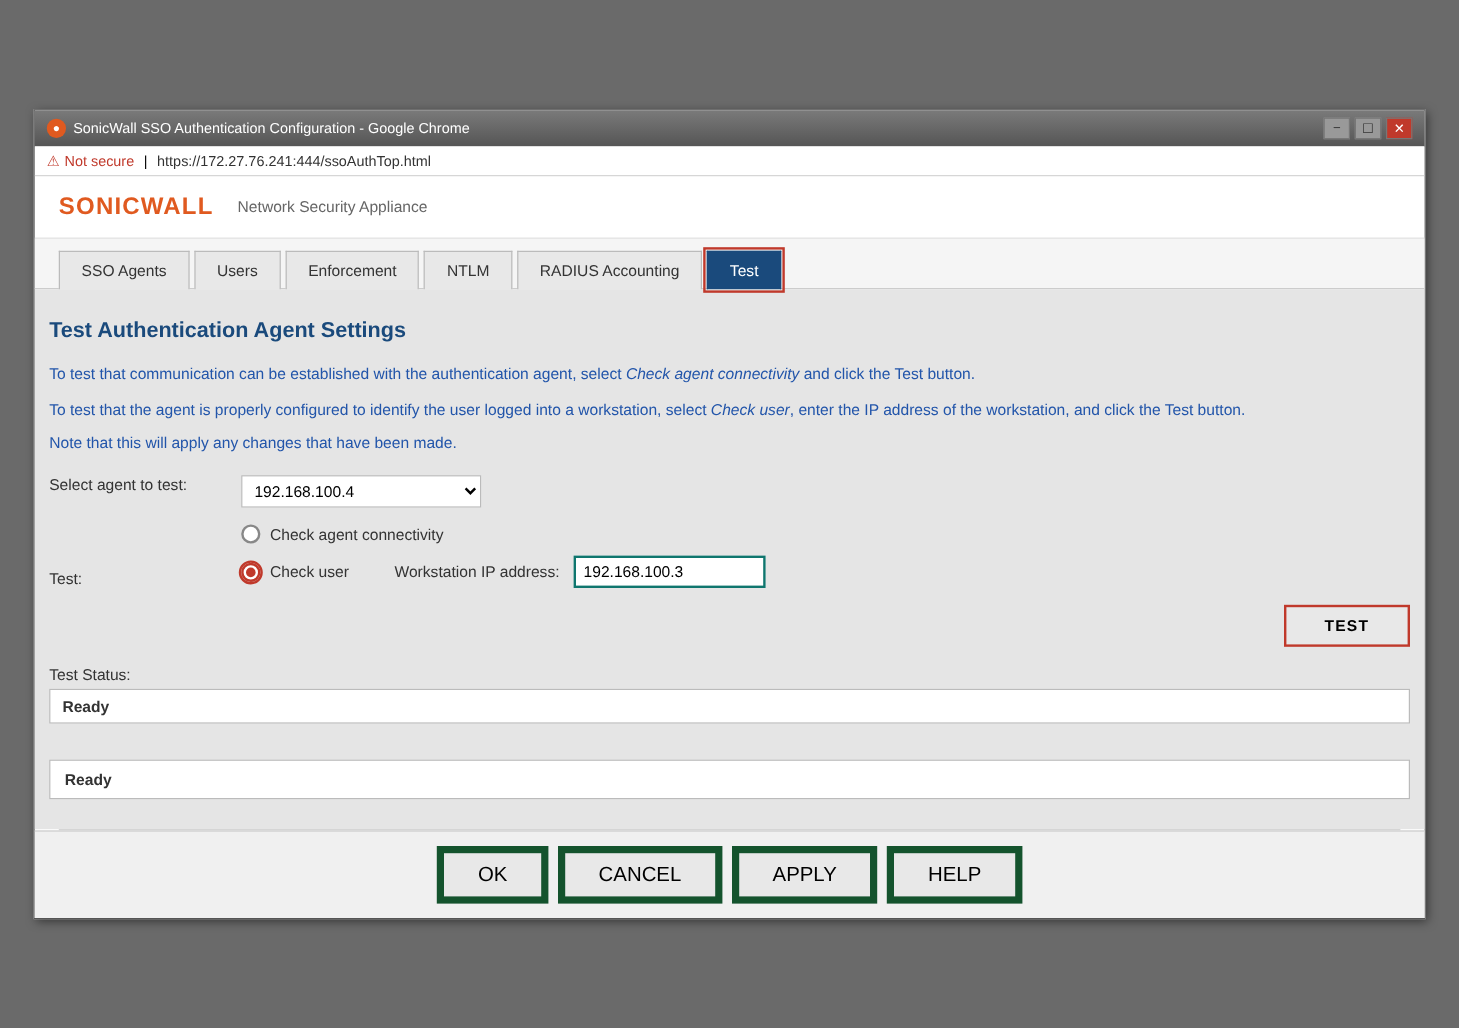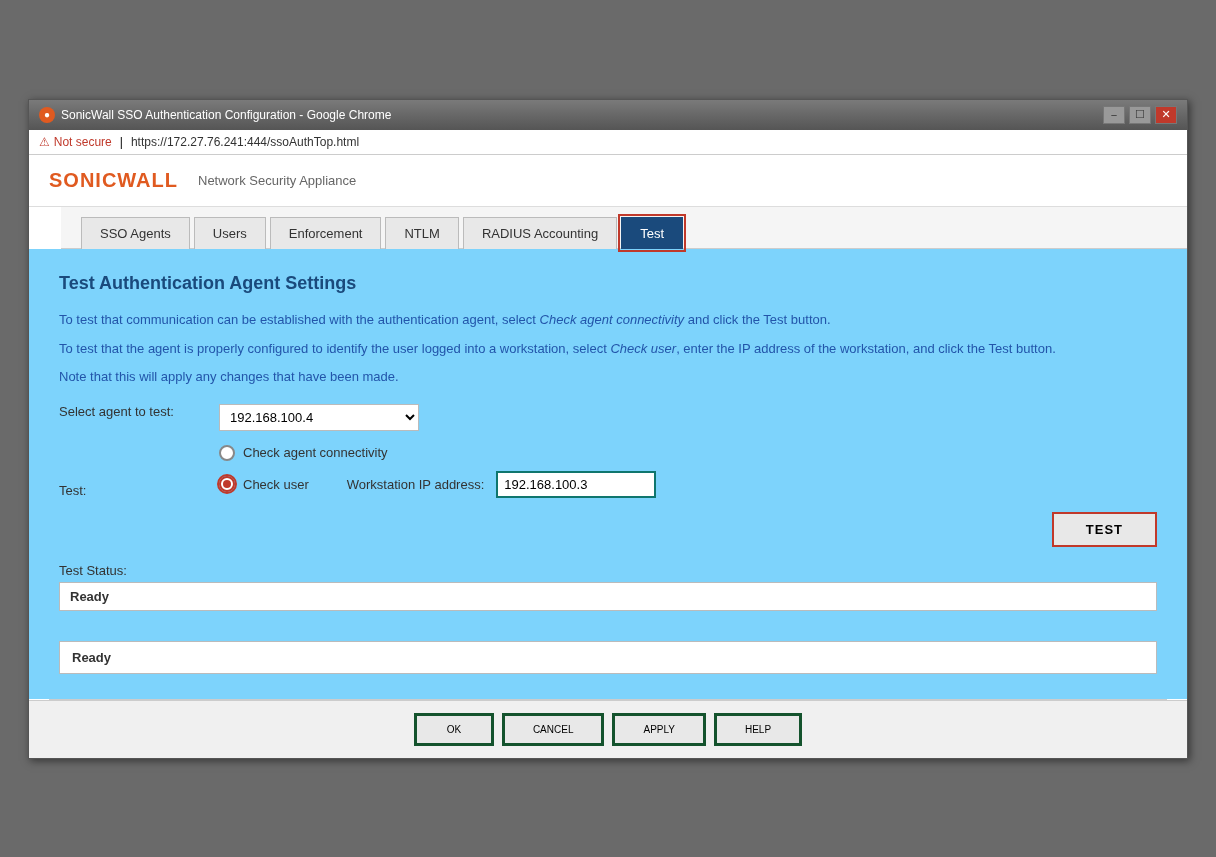--- a/index.html
+++ b/index.html
@@ -112,42 +112,41 @@
     .logo-subtitle {
       font-size: 13px;
       color: #666;
     }
     .tabs-bar {
       padding: 10px 20px 0 20px;
       display: flex;
       gap: 4px;
       border-bottom: 1px solid #ccc;
       background: #f5f5f5;
-      margin-left: 32px;
     }
     .tab {
       padding: 8px 18px;
       border: 1px solid #bbb;
       background: #e8e8e8;
       cursor: pointer;
       font-size: 13px;
       color: #333;
       border-bottom: none;
       margin-bottom: -1px;
     }
     .tab.active {
       background: #1a4a7c;
       color: white;
       border-color: #1a4a7c;
       outline: 2px solid #c0392b;
       outline-offset: 1px;
     }
     .page-body {
-      padding: 24px 30px;
-      background: #7dd3fc;
+      padding: 24px 12px;
+      background: #e5e5e5;
       min-height: 450px;
     }
     .page-title {
       font-size: 18px;
       color: #1a4a7c;
       font-weight: bold;
       margin-bottom: 16px;
     }
     .info-text {
       color: #2255aa;
@@ -294,25 +293,25 @@
       padding: 12px 20px;
       background: #f0f0f0;
       border-top: 1px solid #ccc;
       display: flex;
       justify-content: center;
       gap: 8px;
     }
     .footer-btn {
       padding: 8px 28px;
       background: #e8e8e8;
-      border: 3px solid #14532d;
-      font-size: 10px;
+      border: 6px solid #14532d;
+      font-size: 17px;
       cursor: pointer;
       min-width: 80px;
-      text-align: center;
+      text-align: right;
     }
     .divider {
       height: 1px;
       background: #ccc;
       margin: 0 20px;
     }
   </style>
 </head>
 <body>
 

